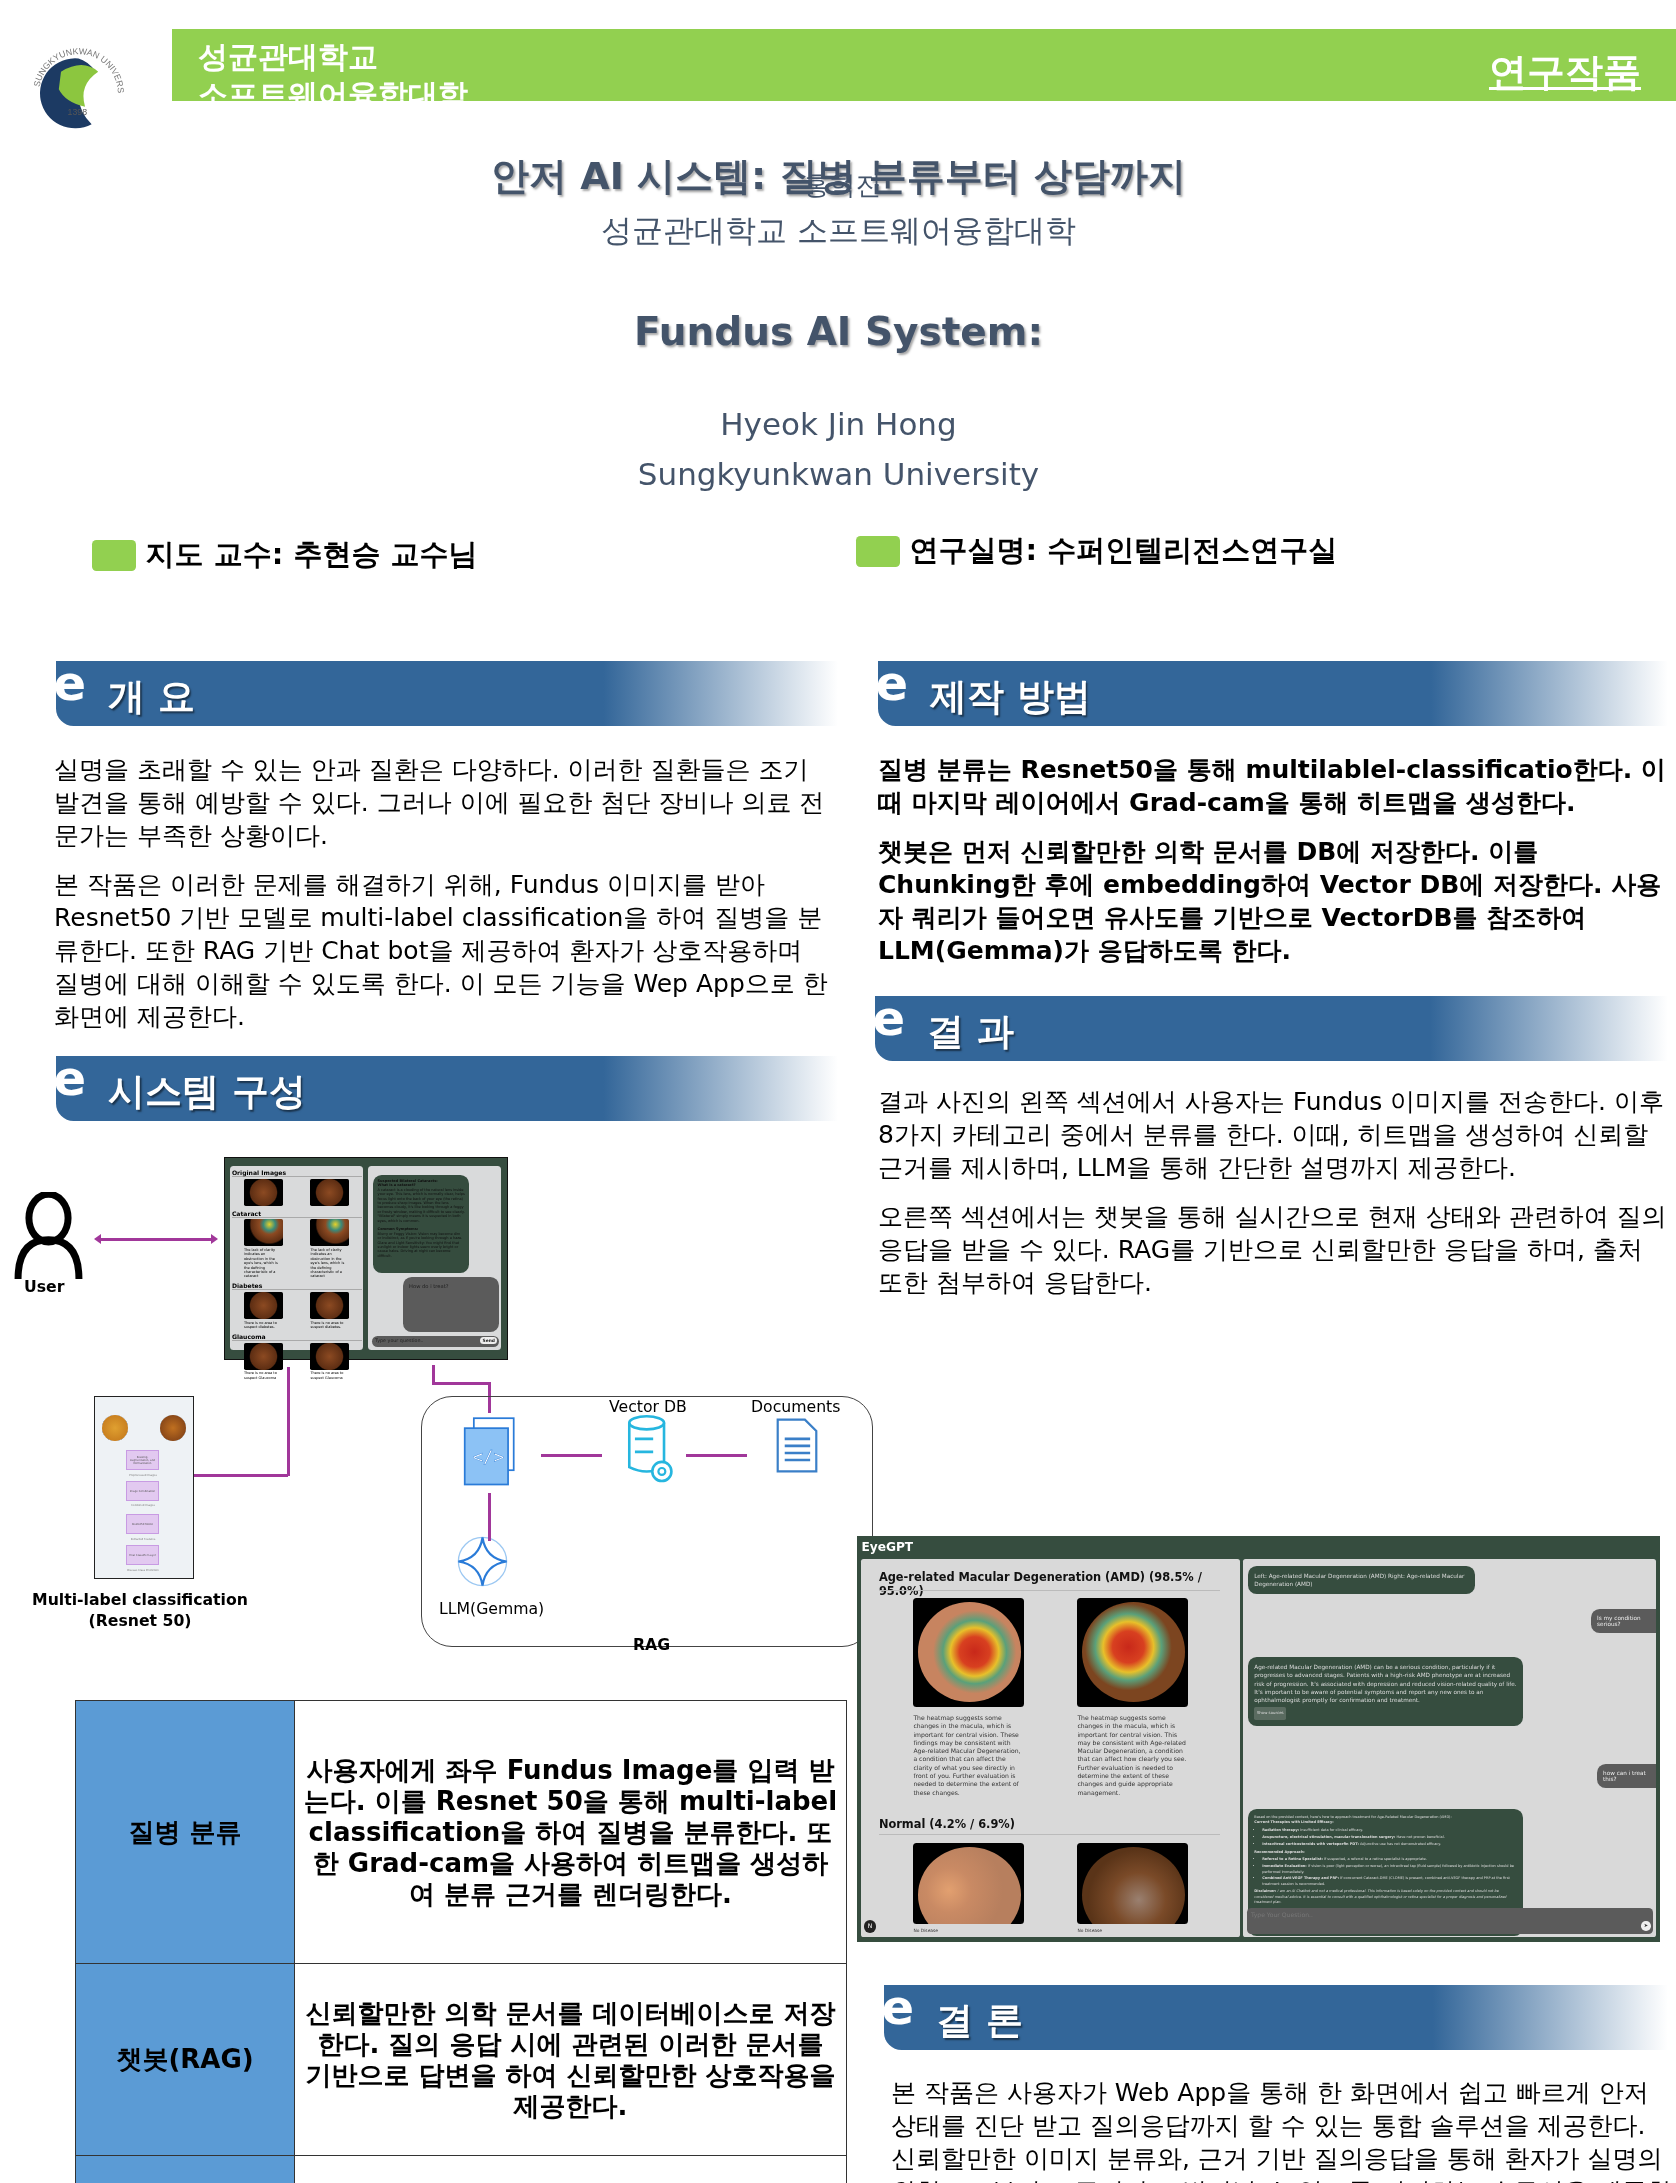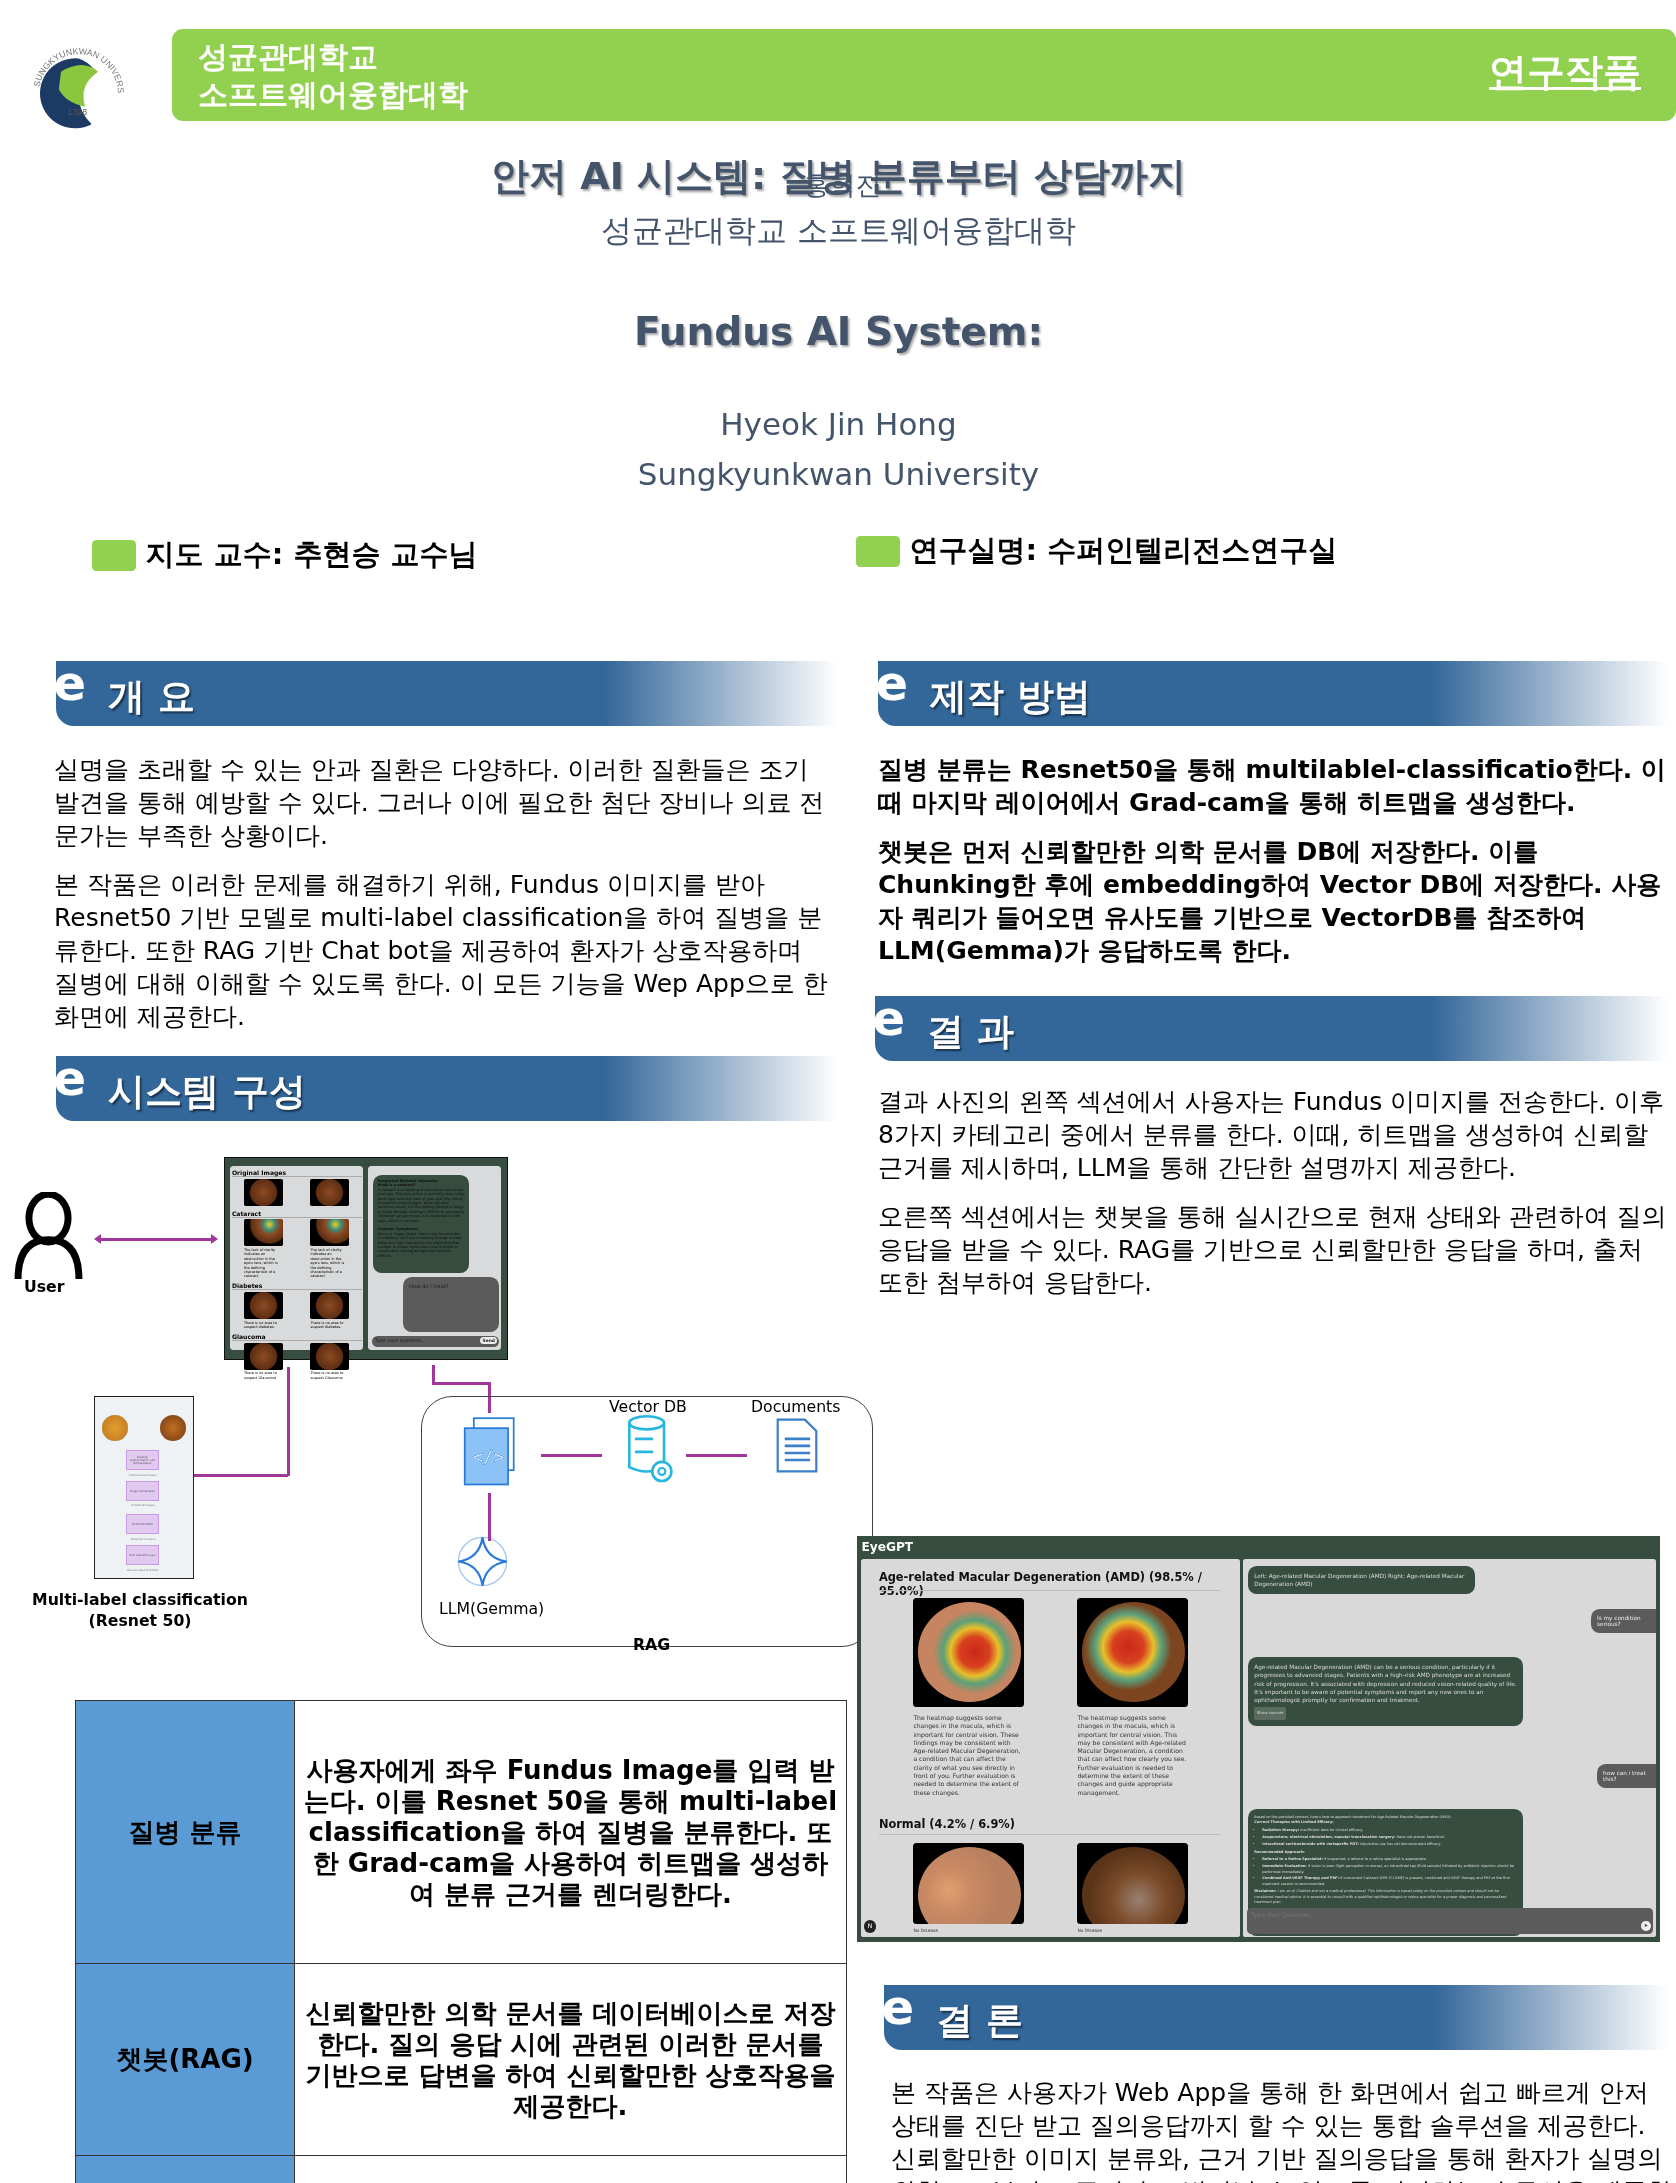--- a/index.html
+++ b/index.html
@@ -1,20 +1,20 @@
 <!DOCTYPE html>
 <html style="font-size:7px"><head>
 <meta charset="utf-8">
 <style>
   html,body{margin:0;padding:0;background:#fff;}
   body{width:1677px;height:2371px;position:relative;overflow:hidden;font-family:"DejaVu Sans","Liberation Sans",sans-serif;color:#000;}
   .abs{position:absolute;}
   
   .logo{left:26px;top:41px;width:105px;height:105px;}
-  .banner{left:172px;top:29px;width:1504px;height:92px;background:#92D050;border-radius:11px;}
+  .banner{left:172px;top:29px;width:1504px;height:72px;background:#92D050;}
   .banner .sch{position:absolute;left:26px;top:8.7px;color:#fff;font-size:30px;font-weight:bold;line-height:38px;}
   .banner .cat{position:absolute;right:35px;top:17.5px;color:#fff;font-size:38px;font-weight:bold;text-decoration:underline;}
   .title-ko{left:0;width:1677px;top:119px;text-align:center;font-size:38px;font-weight:bold;color:#44546A;text-shadow:1.7px 1.7px 2.2px rgba(0,0,0,.35);margin-top:32px;}
   .author-ko{left:4px;width:1677px;top:168px;text-align:center;font-size:26px;color:#44546A;}
   .aff-ko{left:0;width:1677px;top:210px;text-align:center;font-size:31px;color:#44546A;}
   .title-en{left:0;width:1677px;top:306px;text-align:center;font-size:39px;font-weight:bold;color:#44546A;line-height:52px;text-shadow:1.7px 1.7px 2.2px rgba(0,0,0,.35);}
   .author-en{left:0;width:1677px;top:406px;text-align:center;font-size:31px;color:#44546A;}
   .aff-en{left:0;width:1677px;top:456px;text-align:center;font-size:31px;color:#44546A;}
   .meta{font-size:29px;font-weight:bold;display:flex;align-items:center;}
   .meta .sq{width:44px;height:31px;background:#92D050;border-radius:4.4px;margin-right:9.6px;}

